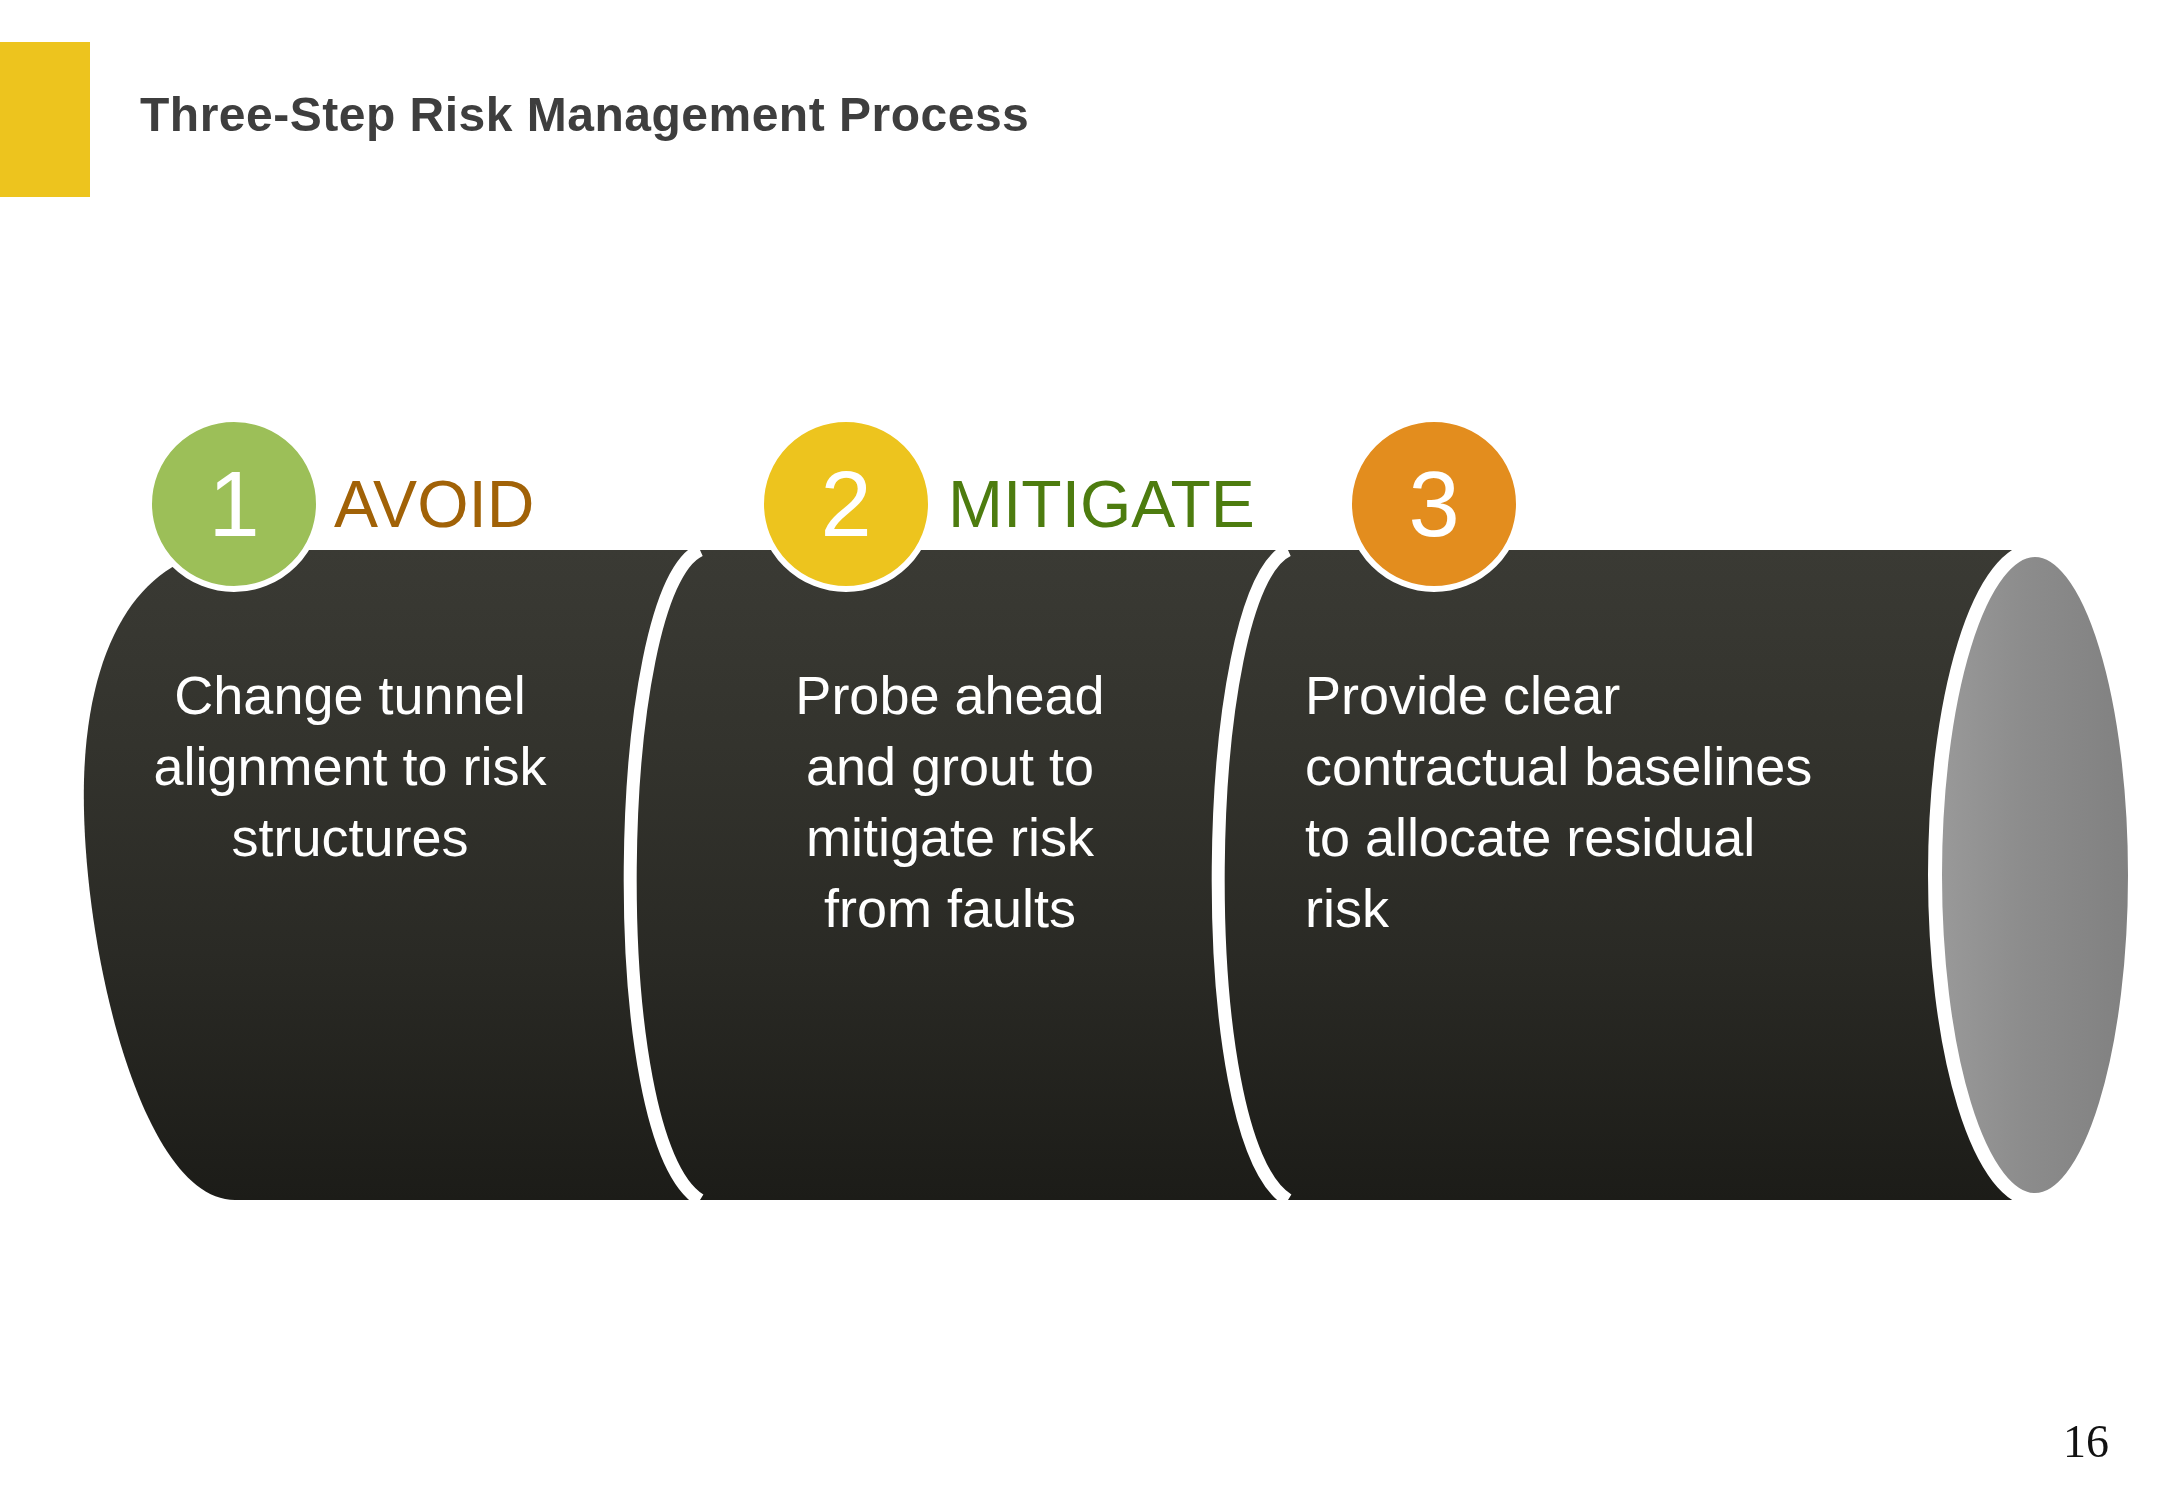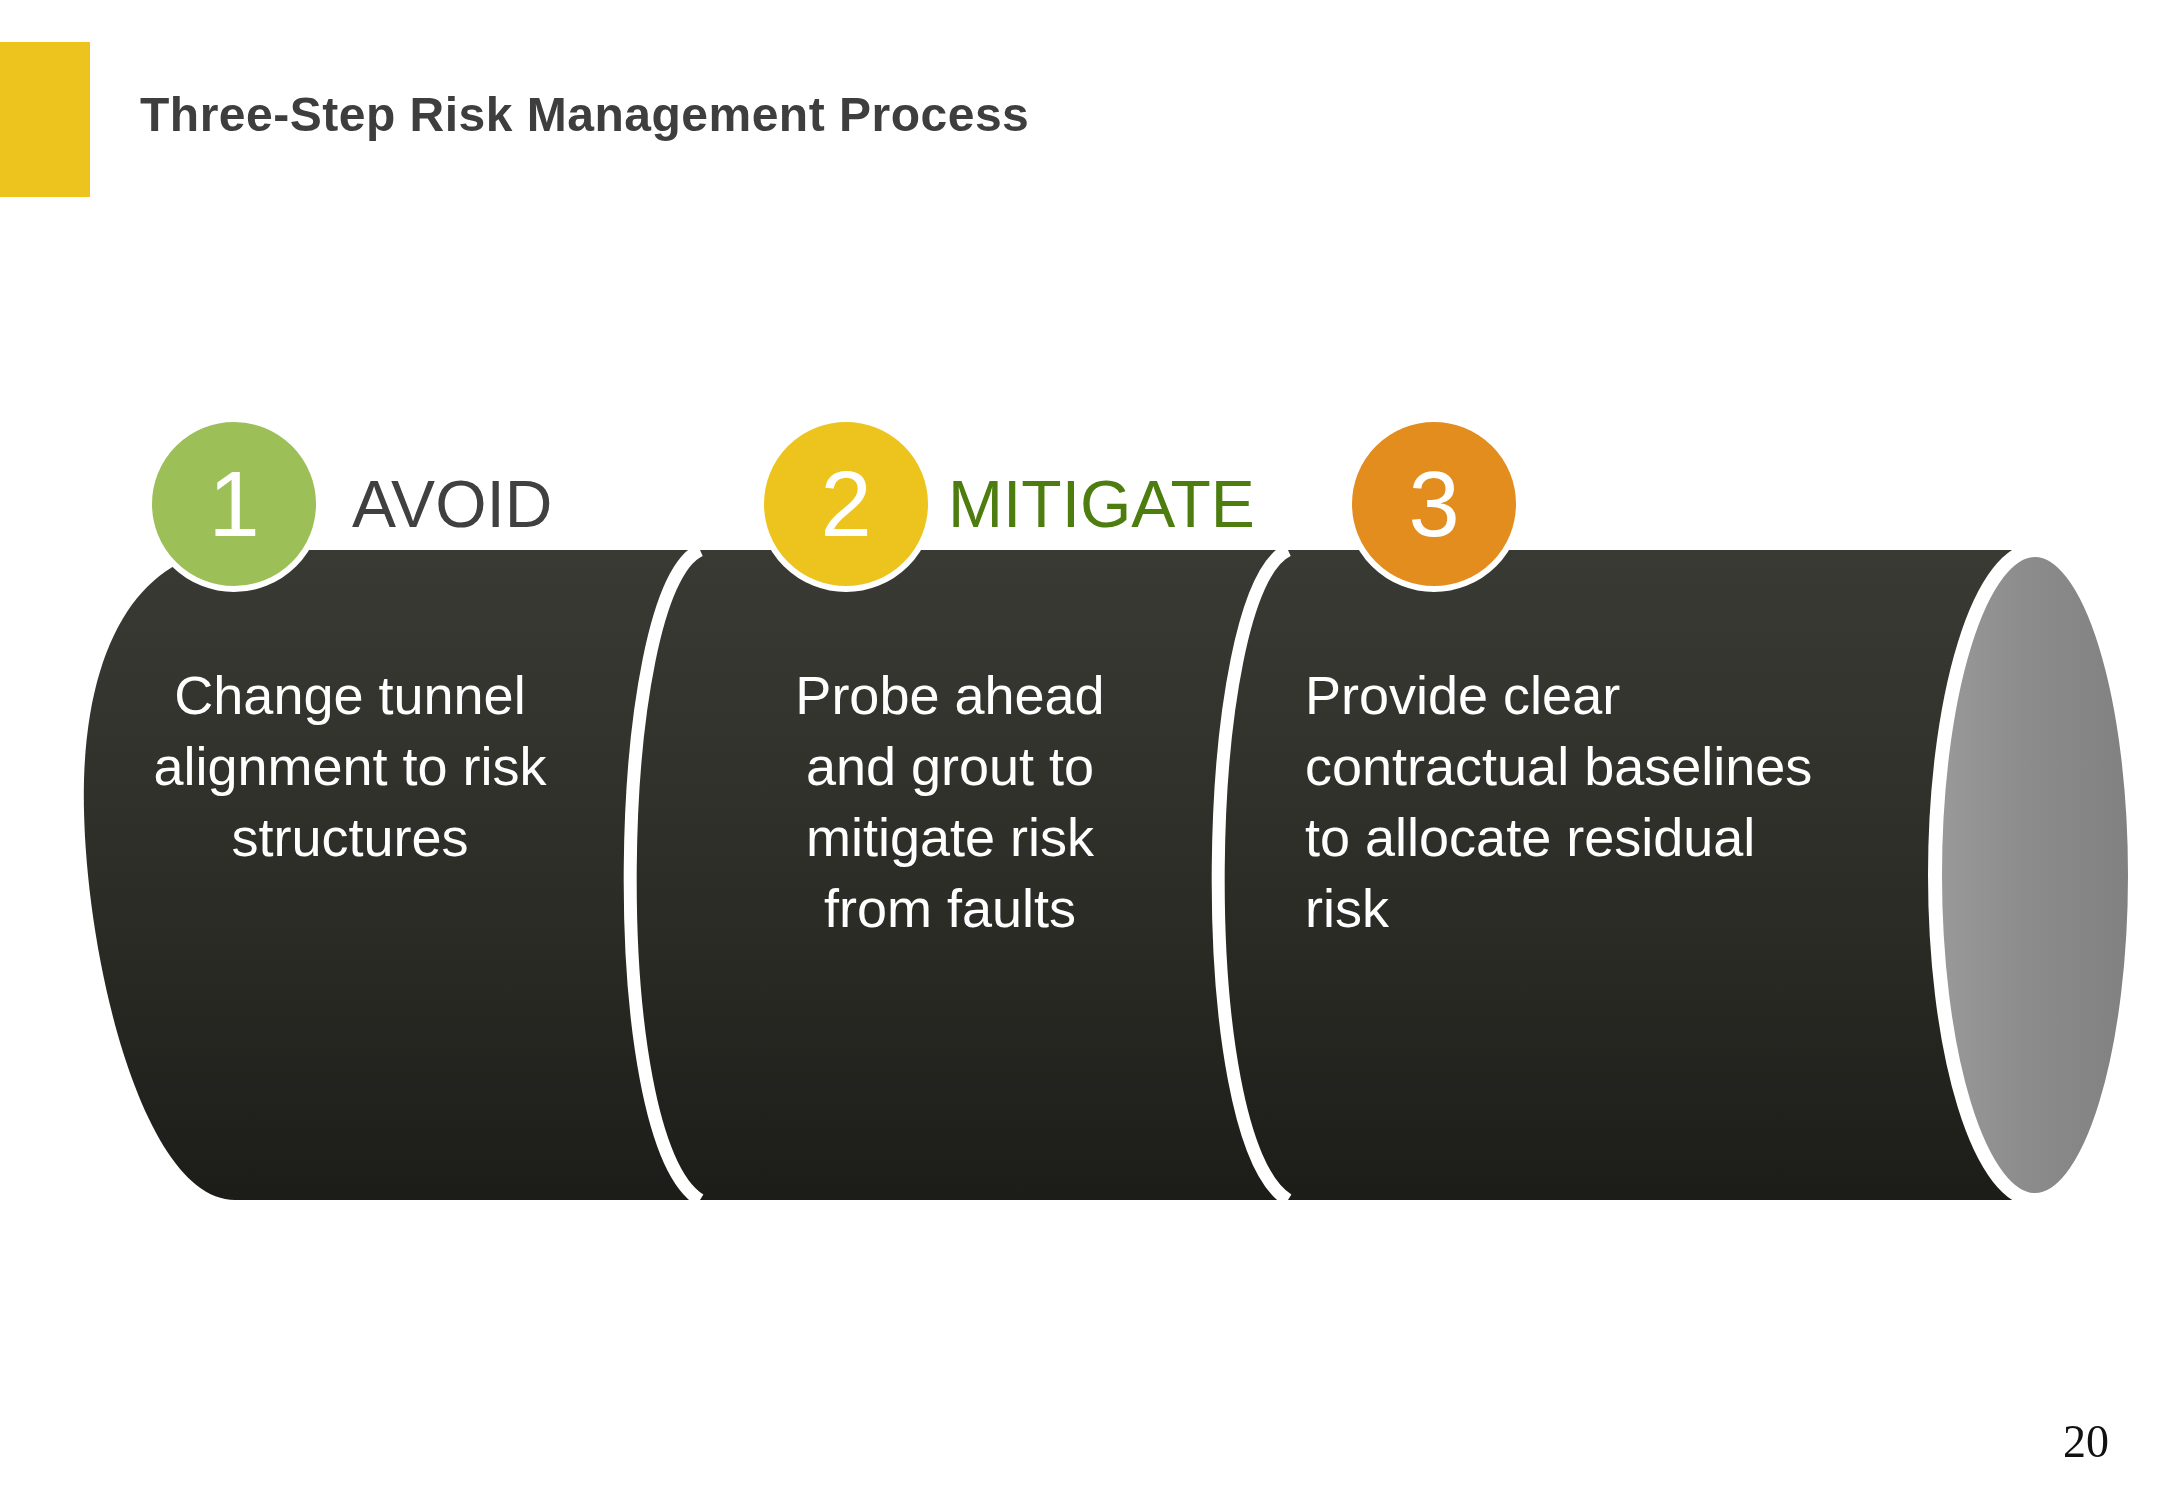--- a/index.html
+++ b/index.html
@@ -98,21 +98,21 @@
     font-weight: 400;
   }
   .step-label {
     position: absolute;
     font-size: 66px;
     line-height: 76px;
     white-space: nowrap;
   }
 
   #step-circle-1 { left: 146px; top: 36px; background: #9CBF58; }
-  #step-label-1  { left: 352px; top: 86px; color: #404040; }
+  #step-label-1  { left: 334px; top: 86px; color: #a16207; }
 
   #step-circle-2 { left: 758px; top: 36px; background: #EDC41E; }
   #step-label-2  { left: 948px; top: 86px; color: #4d7c0f; }
 
   #step-circle-3 { left: 1346px; top: 36px; background: #E38D1E; }
   #step-label-3  { left: 1552px; top: 86px; color: #E0861B; }
 
   
   #page-number {
     position: absolute;
@@ -175,13 +175,13 @@
     <span class="step-number">2</span>
   </div>
   <div class="step-label" id="step-label-2">MITIGATE</div>
 
   <div class="step-circle" id="step-circle-3">
     <span class="step-number">3</span>
   </div>
 
 </div>
 
-<div id="page-number">20</div>
+<div id="page-number">16</div>
 
 </body></html>

